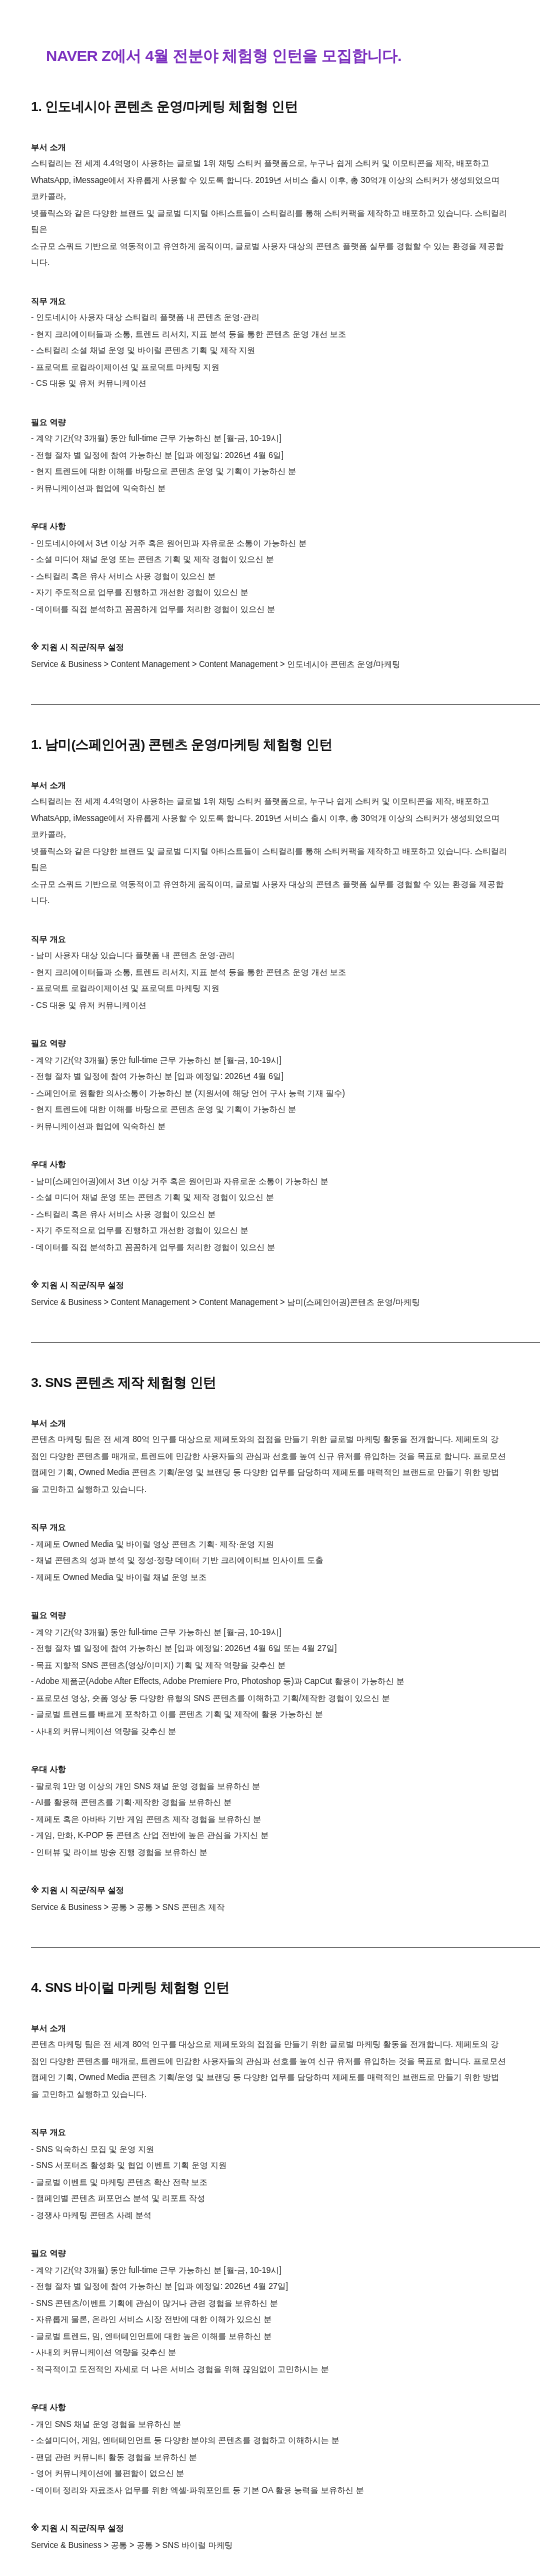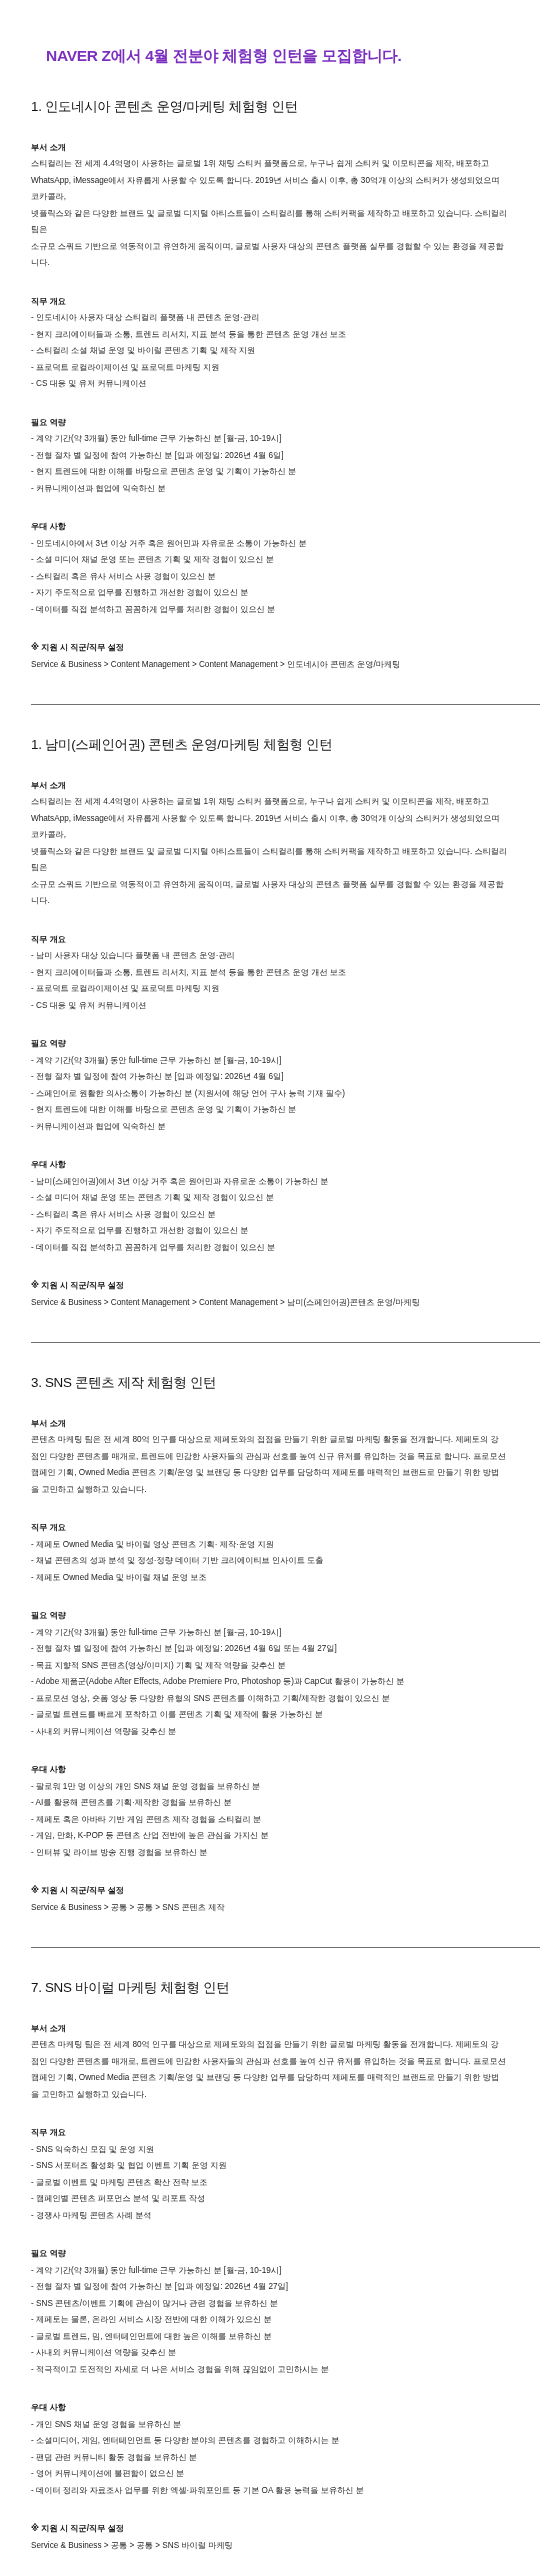--- a/index.html
+++ b/index.html
@@ -23,21 +23,21 @@
     font-size: 15.5px;
     line-height: 23px;
     font-weight: bold;
     letter-spacing: -0.3px;
     color: var(--title-purple);
   }
   .sec-heading {
     margin: 30px 0 0 0;
     font-size: 13.4px;
     line-height: 20.6px;
-    font-weight: normal;
+    font-weight: bold;
     letter-spacing: -0.3px;
     color: #111111;
   }
   .block { margin-top: 17.5px; }
   .sub-label {
     font-size: 8.2px;
     line-height: 16.5px;
     font-weight: bold;
     color: #111111;
     margin-top: 22px;
@@ -191,35 +191,35 @@
           <div class="text-line">- 프로모션 영상, 숏폼 영상 등 다양한 유형의 SNS 콘텐츠를 이해하고 기획/제작한 경험이 있으신 분</div>
           <div class="text-line">- 글로벌 트렌드를 빠르게 포착하고 이를 콘텐츠 기획 및 제작에 활용 가능하신 분</div>
           <div class="text-line">- 사내외 커뮤니케이션 역량을 갖추신 분</div>
         </div>
     </div>
     <div class="block">
       <div class="sub-label">우대 사항</div>
       <div>
           <div class="text-line">- 팔로워 1만 명 이상의 개인 SNS 채널 운영 경험을 보유하신 분</div>
           <div class="text-line">- AI를 활용해 콘텐츠를 기획·제작한 경험을 보유하신 분</div>
-          <div class="text-line">- 제페토 혹은 아바타 기반 게임 콘텐츠 제작 경험을 스티컬리 분</div>
+          <div class="text-line">- 제페토 혹은 아바타 기반 게임 콘텐츠 제작 경험을 보유하신 분</div>
           <div class="text-line">- 게임, 만화, K-POP 등 콘텐츠 산업 전반에 높은 관심을 가지신 분</div>
           <div class="text-line">- 인터뷰 및 라이브 방송 진행 경험을 보유하신 분</div>
         </div>
     </div>
     <div class="block">
       <div class="sub-label">※ 지원 시 직군/직무 설정</div>
       <div class="line">Service &amp; Business &gt; 공통 &gt; 공통 &gt; SNS 콘텐츠 제작</div>
     </div>
   </section>
 
   <hr class="divider">
 
   <section>
-    <h2 class="sec-heading">7. SNS 바이럴 마케팅 체험형 인턴</h2>
+    <h2 class="sec-heading">4. SNS 바이럴 마케팅 체험형 인턴</h2>
     <div class="block">
       <div class="sub-label">부서 소개</div>
       <div>
           <div class="text-line">콘텐츠 마케팅 팀은 전 세계 80억 인구를 대상으로 제페토와의 접점을 만들기 위한 글로벌 마케팅 활동을 전개합니다. 제페토의 강</div>
           <div class="text-line">점인 다양한 콘텐츠를 매개로, 트렌드에 민감한 사용자들의 관심과 선호를 높여 신규 유저를 유입하는 것을 목표로 합니다. 프로모션</div>
           <div class="text-line">캠페인 기획, Owned Media 콘텐츠 기획/운영 및 브랜딩 등 다양한 업무를 담당하며 제페토를 매력적인 브랜드로 만들기 위한 방법</div>
           <div class="text-line">을 고민하고 실행하고 있습니다.</div>
         </div>
     </div>
     <div class="block">
@@ -231,21 +231,21 @@
           <div class="text-line">- 캠페인별 콘텐츠 퍼포먼스 분석 및 리포트 작성</div>
           <div class="text-line">- 경쟁사 마케팅 콘텐츠 사례 분석</div>
         </div>
     </div>
     <div class="block">
       <div class="sub-label">필요 역량</div>
       <div>
           <div class="text-line">- 계약 기간(약 3개월) 동안 full-time 근무 가능하신 분 [월-금, 10-19시]</div>
           <div class="text-line">- 전형 절차 별 일정에 참여 가능하신 분 [입과 예정일: 2026년 4월 27일]</div>
           <div class="text-line">- SNS 콘텐츠/이벤트 기획에 관심이 많거나 관련 경험을 보유하신 분</div>
-          <div class="text-line">- 제페토는 물론, 온라인 서비스 시장 전반에 대한 이해가 있으신 분</div>
+          <div class="text-line">- 자유롭게 물론, 온라인 서비스 시장 전반에 대한 이해가 있으신 분</div>
           <div class="text-line">- 글로벌 트렌드, 밈, 엔터테인먼트에 대한 높은 이해를 보유하신 분</div>
           <div class="text-line">- 사내외 커뮤니케이션 역량을 갖추신 분</div>
           <div class="text-line">- 적극적이고 도전적인 자세로 더 나은 서비스 경험을 위해 끊임없이 고민하시는 분</div>
         </div>
     </div>
     <div class="block">
       <div class="sub-label">우대 사항</div>
       <div>
           <div class="text-line">- 개인 SNS 채널 운영 경험을 보유하신 분</div>
           <div class="text-line">- 소셜미디어, 게임, 엔터테인먼트 등 다양한 분야의 콘텐츠를 경험하고 이해하시는 분</div>

